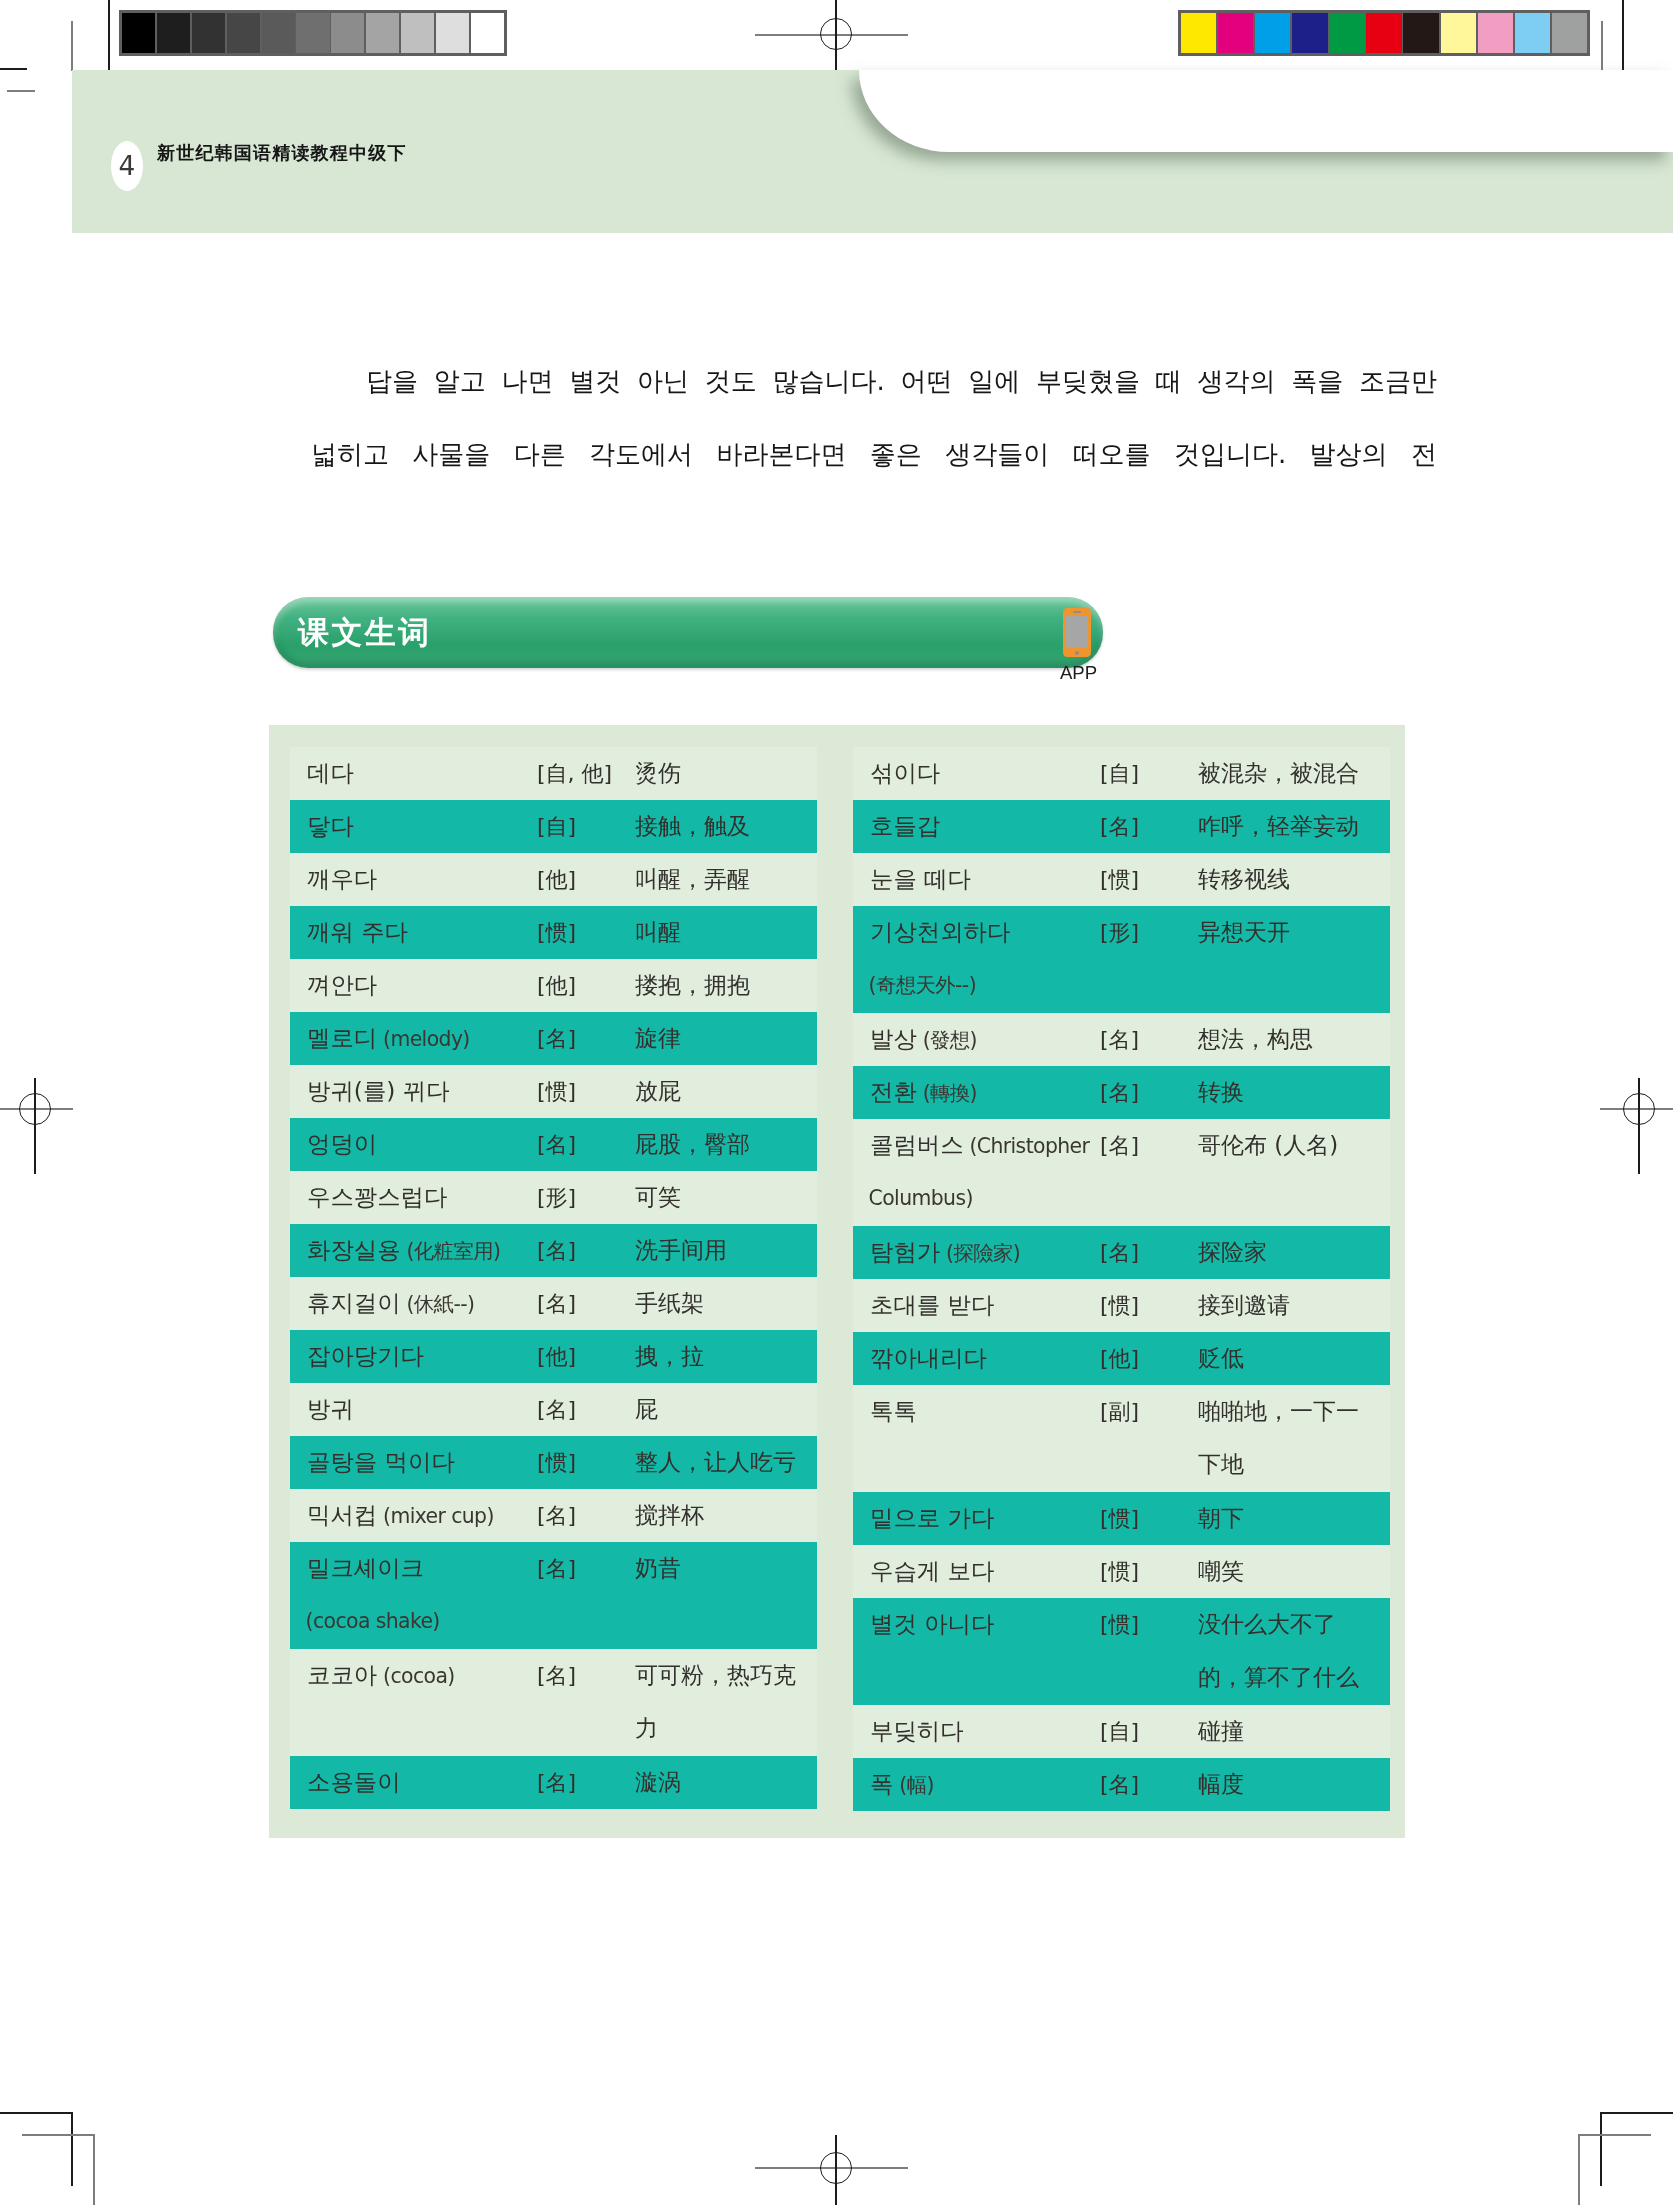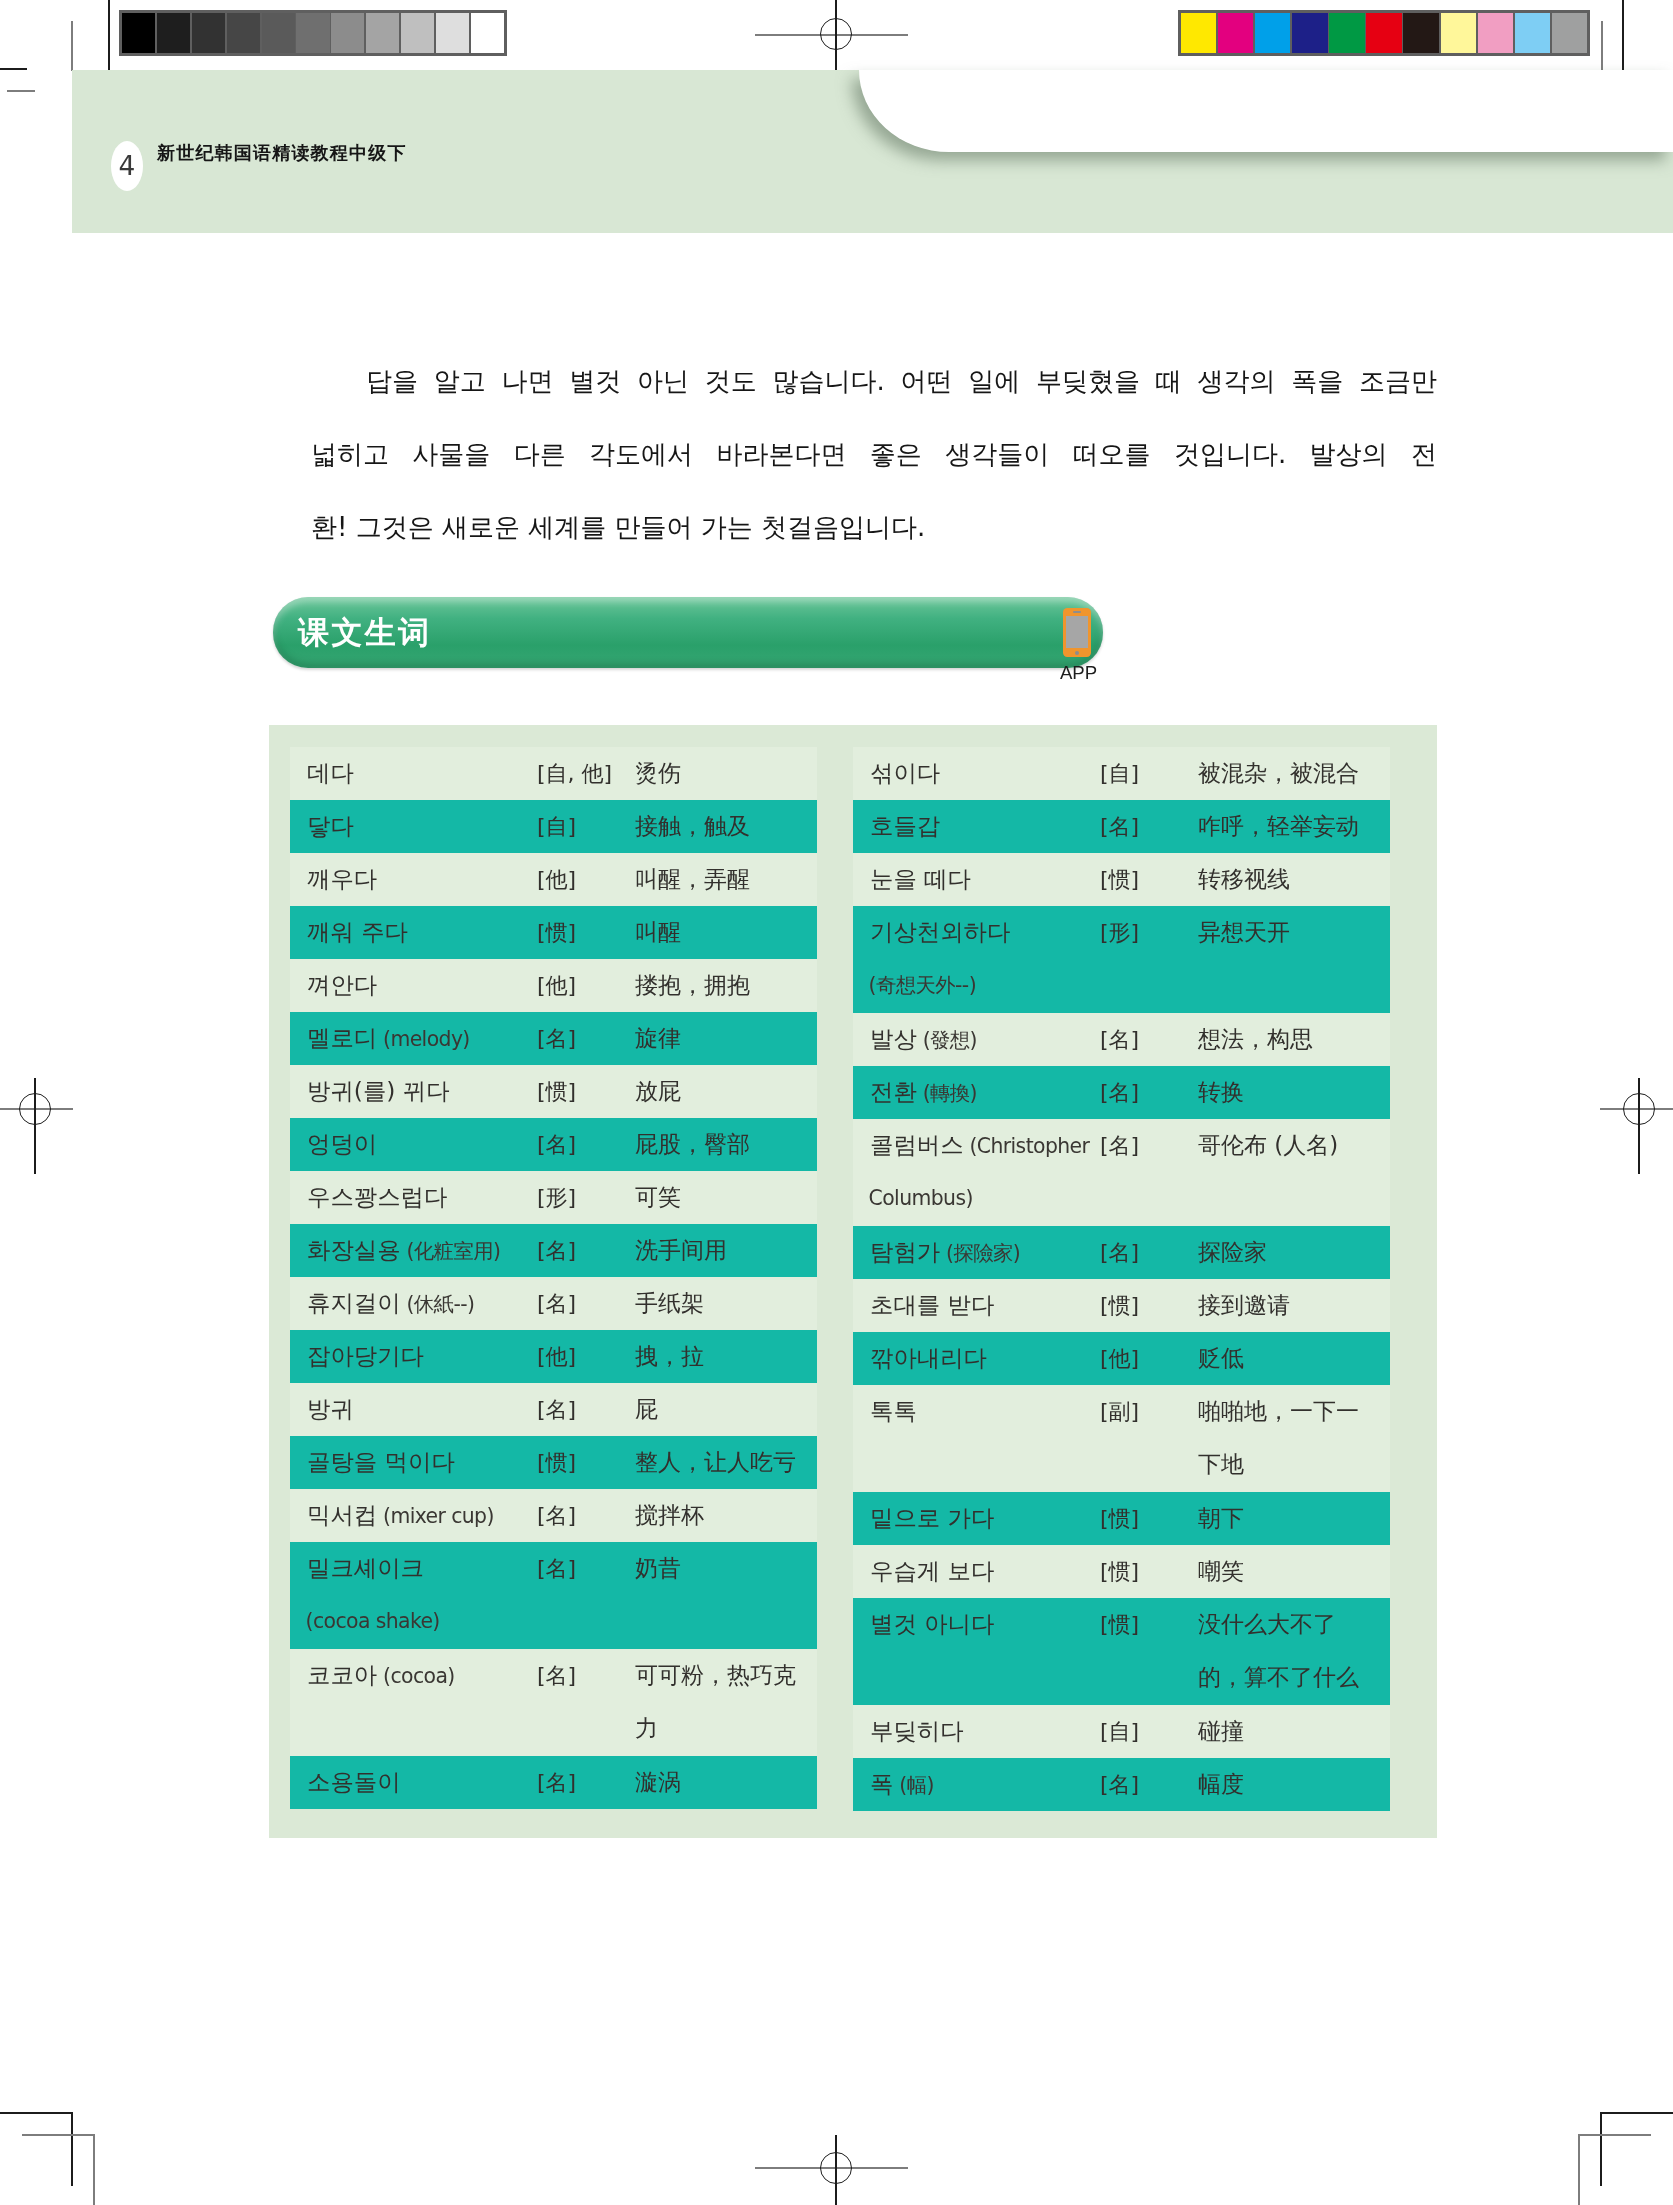--- a/index.html
+++ b/index.html
@@ -43,21 +43,21 @@
   #banner-label{position:absolute;left:25px;top:0;height:71px;line-height:71px;
      font-size:31px;font-weight:bold;color:#ffffff;letter-spacing:2.4px;}
   #phone-icon{position:absolute;left:790px;top:11.4px;width:28px;height:49px;background:#f0952d;border-radius:4.2px;}
   #phone-screen{position:absolute;left:3px;top:7.8px;right:3px;bottom:9.6px;background:#a6a6a6;}
   #phone-speaker{position:absolute;left:50%;top:2.4px;width:8.4px;height:2.4px;margin-left:-4.2px;background:#8d8d8d;border-radius:1.2px;}
   #phone-button{position:absolute;left:50%;bottom:2.4px;width:4.2px;height:4.2px;margin-left:-1.8px;background:#8d8d8d;border-radius:50%;}
   #app-label{position:absolute;left:1051px;top:662px;width:55px;text-align:center;
      font-size:18.6px;color:#1d1d1d;font-family:"Liberation Sans",sans-serif;}
 
   
-  #vocab-panel{position:absolute;left:269px;top:725px;width:1136px;height:1113px;background:#dbe9d6;padding-left:32px;}
+  #vocab-panel{position:absolute;left:269px;top:725px;width:1136px;height:1113px;background:#dbe9d6;}
   .vcol{position:absolute;top:22px;}
   #vocab-col-left{left:21px;width:527px;}
   #vocab-col-right{left:584px;width:537px;}
   .vrow{position:relative;width:100%;}
   .vrow.h1{height:53px;}
   .vrow.h2{height:107px;}
   .vrow.tint-green{background:#e2eedd;}
   .vrow.tint-white{background:#14b8a6;}
   .vrow .ko{position:absolute;left:17px;top:0;height:53px;line-height:53px;font-size:23.4px;color:#32302d;white-space:nowrap;}
   .vrow .ko .ann{font-size:20.4px;letter-spacing:-0.6px;color:#3a3733;text-align:center;}
@@ -133,21 +133,20 @@
 
 <div id="header-band">
   <div id="header-swoosh"></div>
   <div id="page-number-badge">4</div>
   <div id="page-title">新世纪韩国语精读教程中级下</div>
 </div>
 
 <div id="intro">
   <div class="pline just first">답을 알고 나면 별것 아닌 것도 많습니다. 어떤 일에 부딪혔을 때 생각의 폭을 조금만</div>
   <div class="pline just">넓히고 사물을 다른 각도에서 바라본다면 좋은 생각들이 떠오를 것입니다. 발상의 전</div>
-  <div class="pline">환! 그것은 새로운 세계를 만들어 가는 첫걸음입니다.</div>
 </div>
 
 <div id="section-banner">
   <div id="banner-label">课文生词</div>
   <div id="phone-icon">
     <div id="phone-speaker"></div>
     <div id="phone-screen"></div>
     <div id="phone-button"></div>
   </div>
 </div>

